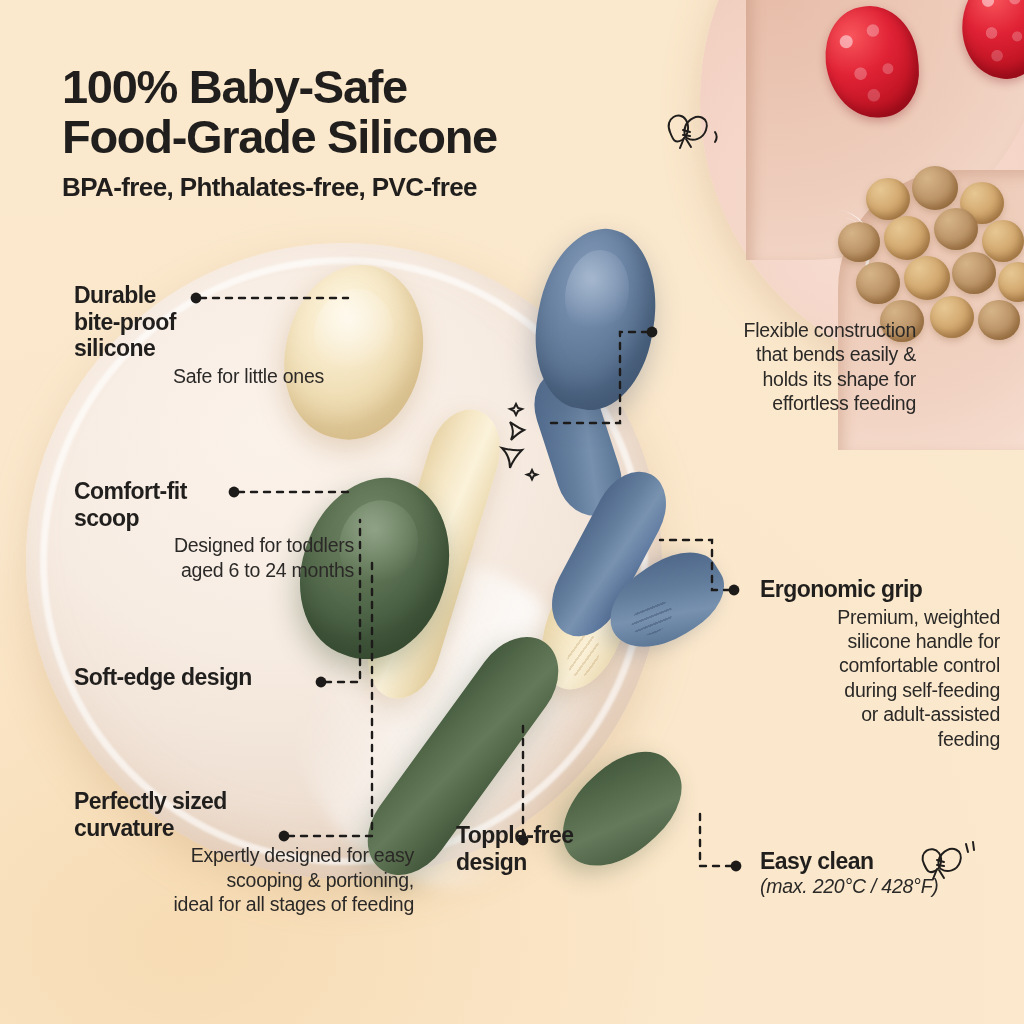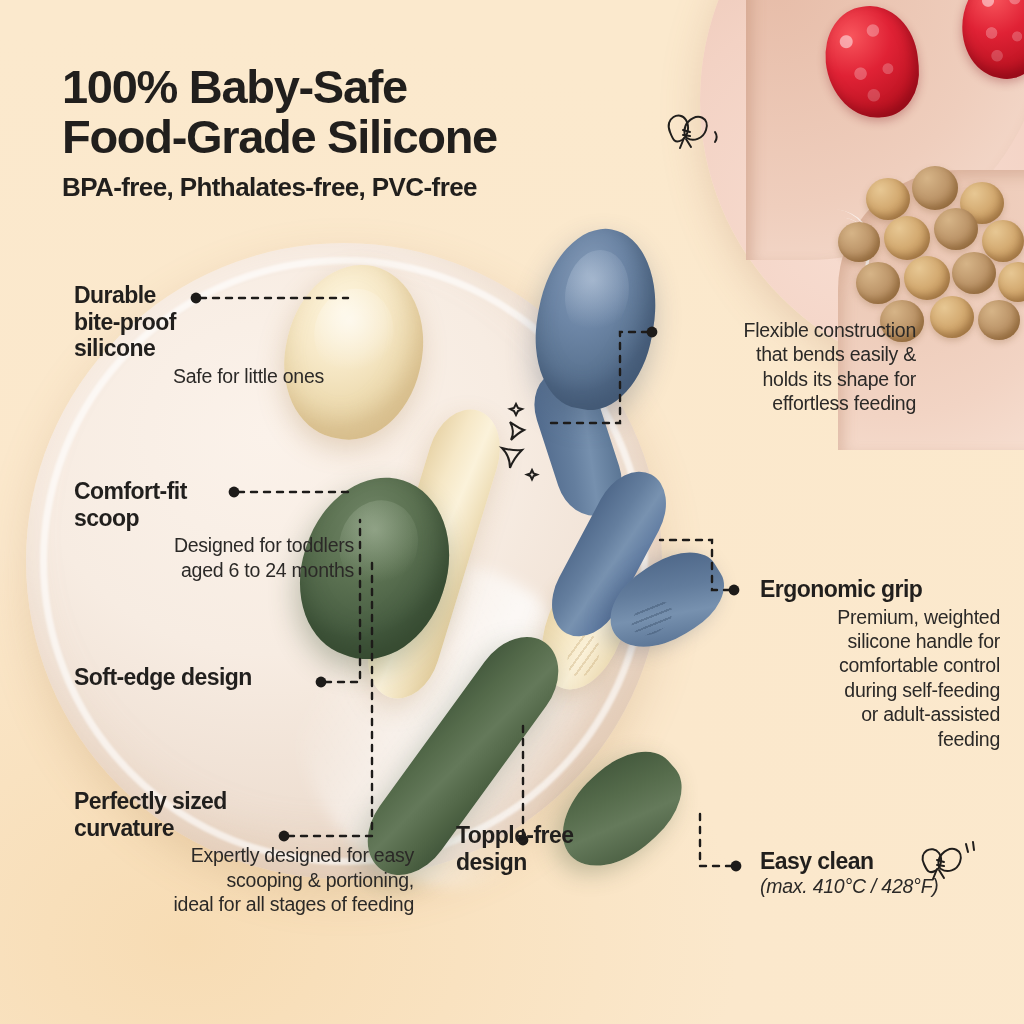--- a/index.html
+++ b/index.html
@@ -430,16 +430,16 @@
 feeding</div>
   </div>
 
   <div class="callout co-topple">
     <div class="c-title">Topple-free
 design</div>
   </div>
 
   <div class="callout co-easyclean">
     <div class="c-title">Easy clean</div>
-    <div class="c-note">(max. 410°C / 428°F)</div>
+    <div class="c-note">(max. 220°C / 428°F)</div>
   </div>
 
 </div>
 
 </body></html>

